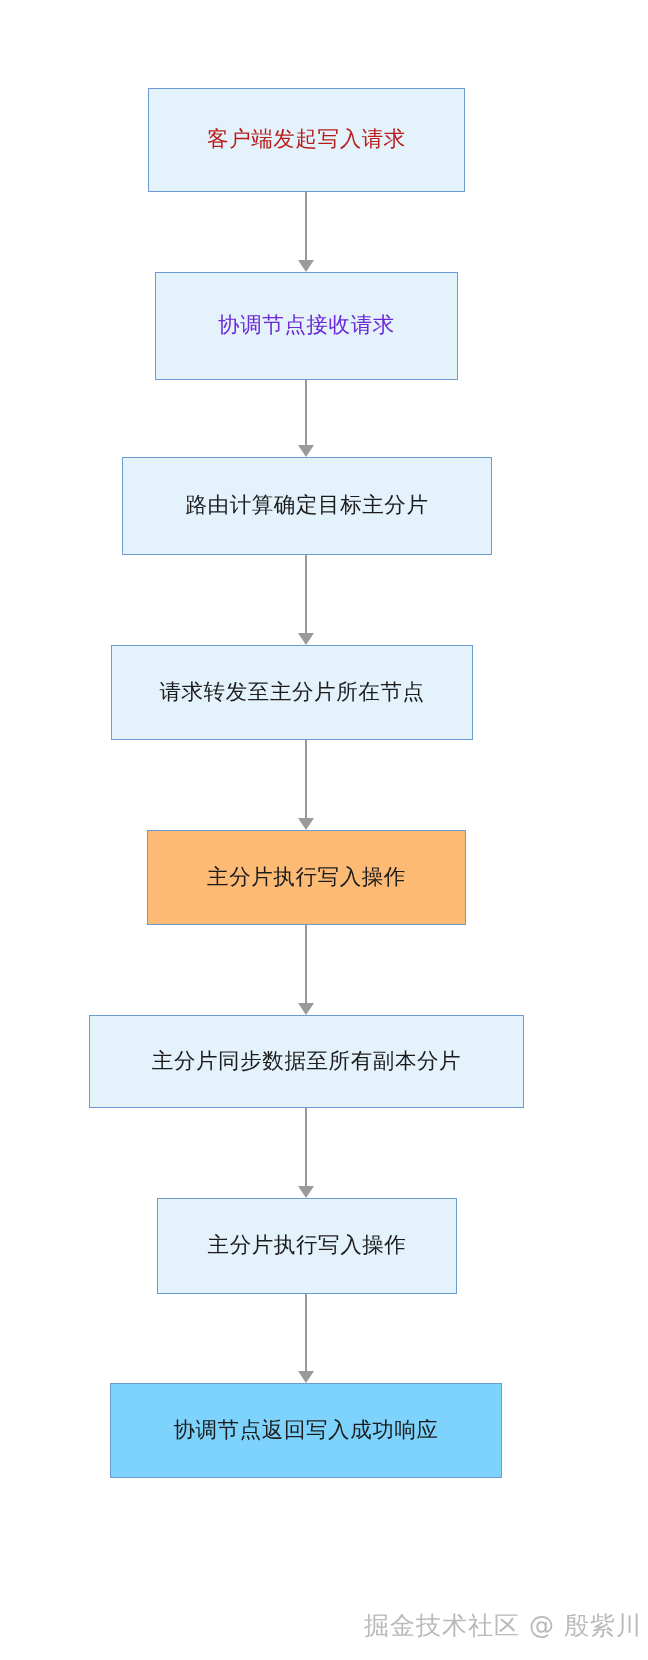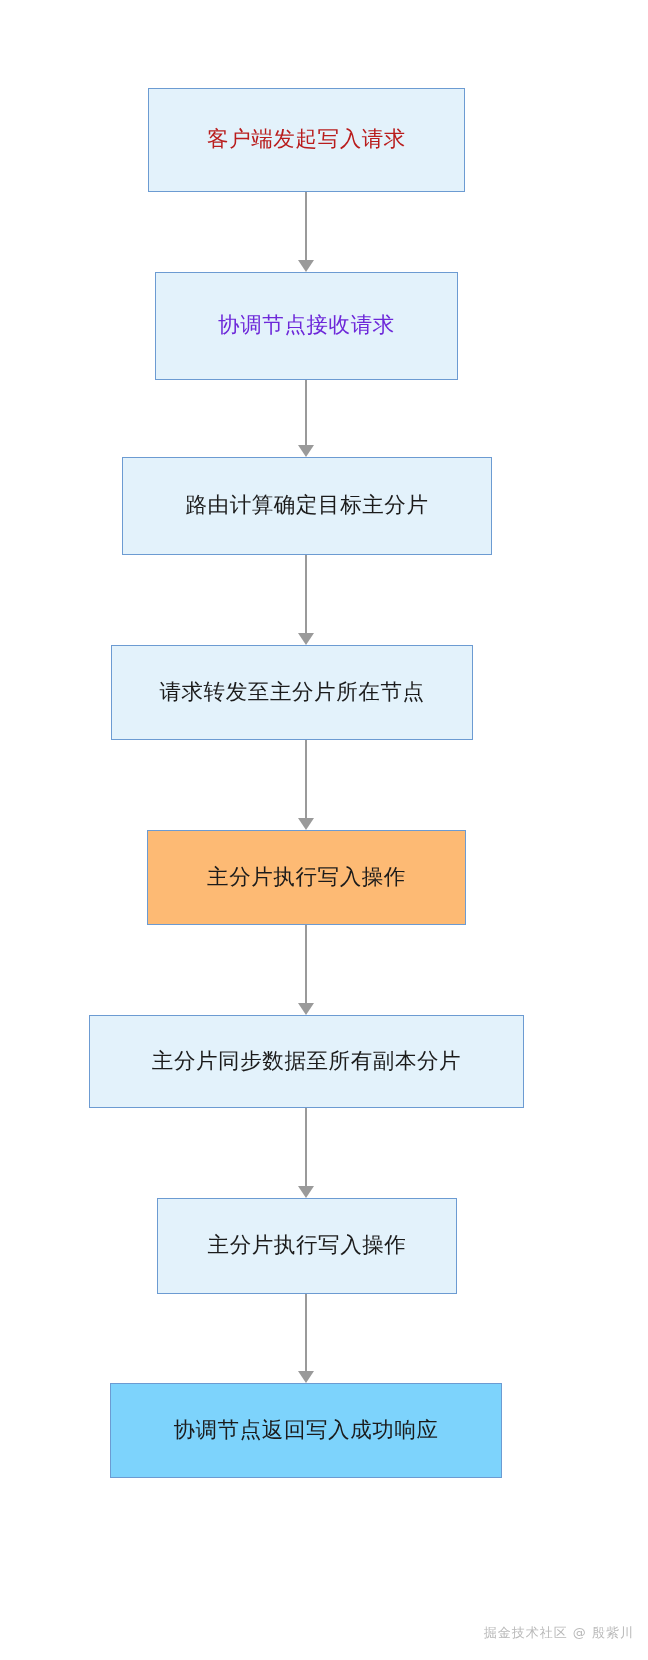--- a/index.html
+++ b/index.html
@@ -53,23 +53,23 @@
     left: 0;
     width: 0;
     height: 0;
     border-left: 8px solid transparent;
     border-right: 8px solid transparent;
     border-top: 12px solid #9a9a9a;
     transform: translateX(-8px);
   }
   #watermark {
     position: absolute;
-    right: 14px;
+    right: 6px;
     bottom: 18px;
-    font-size: 13px;
+    font-size: 25px;
     color: #b9b9b9;
     letter-spacing: 1px;
     white-space: nowrap;
     font-family: "DejaVu Sans", sans-serif;
   }
 </style>
 </head>
 <body style="background: rgb(255, 255, 255);">
 
 <div id="flowchart">

